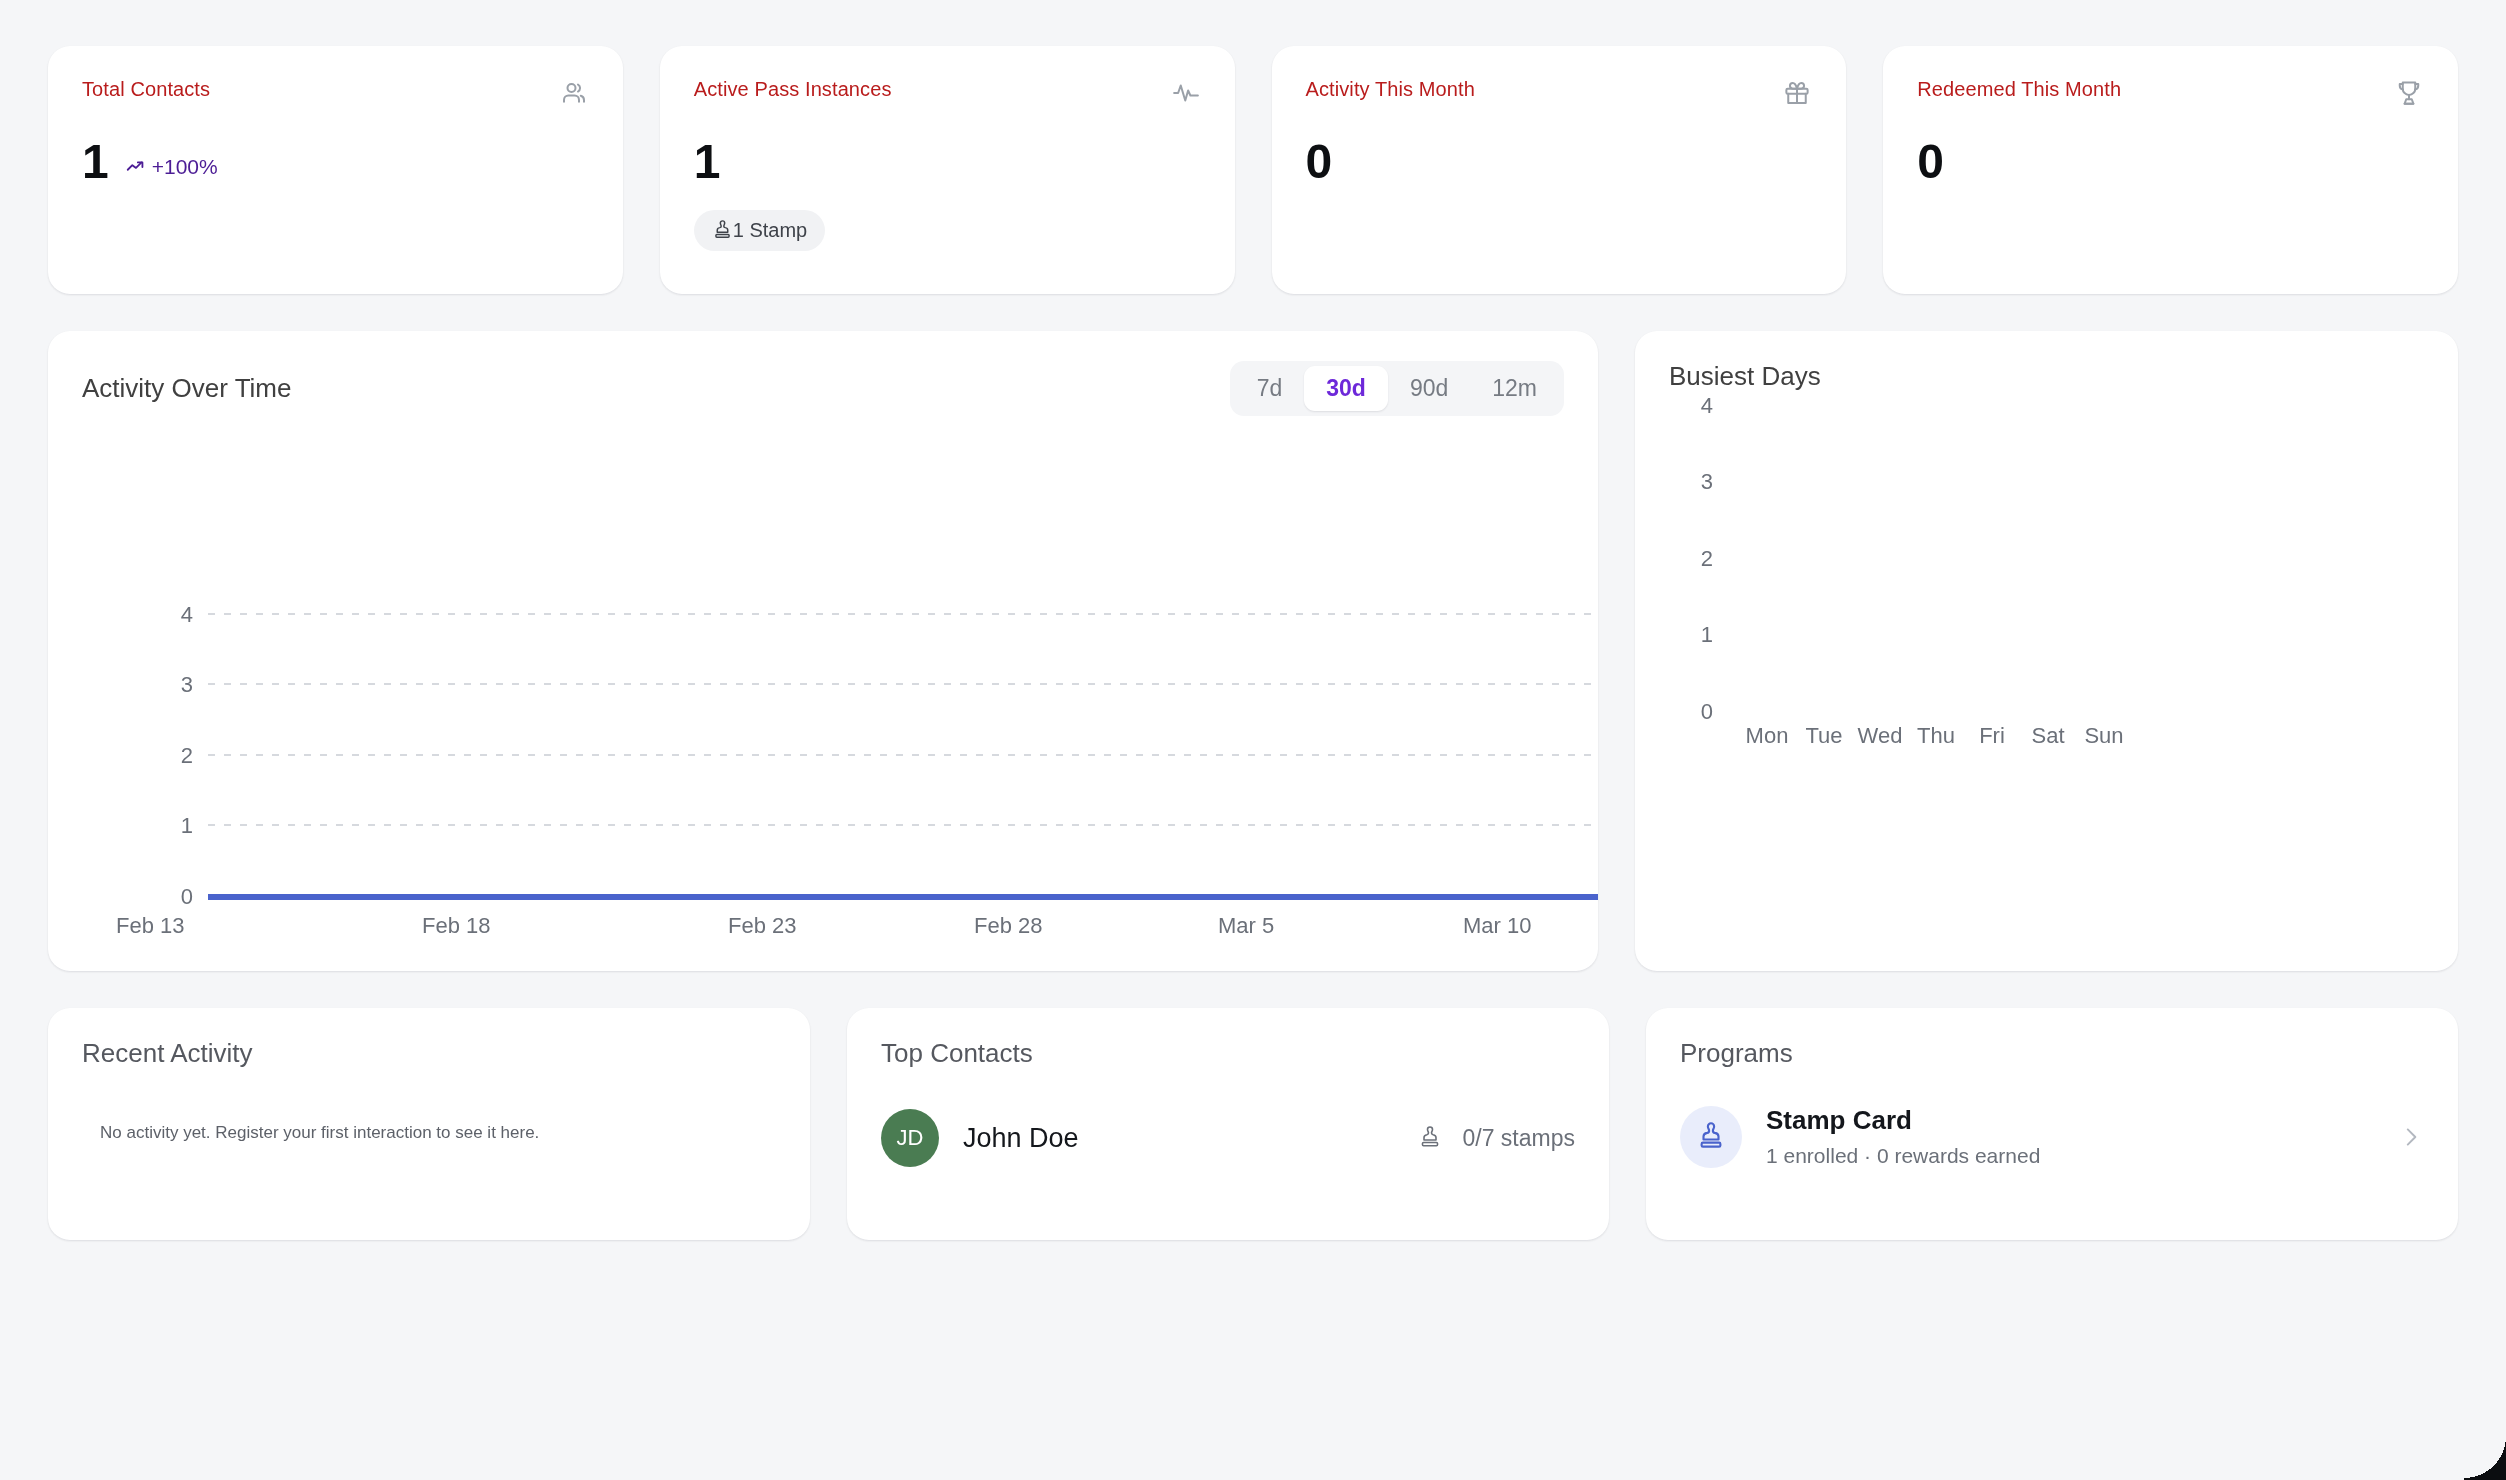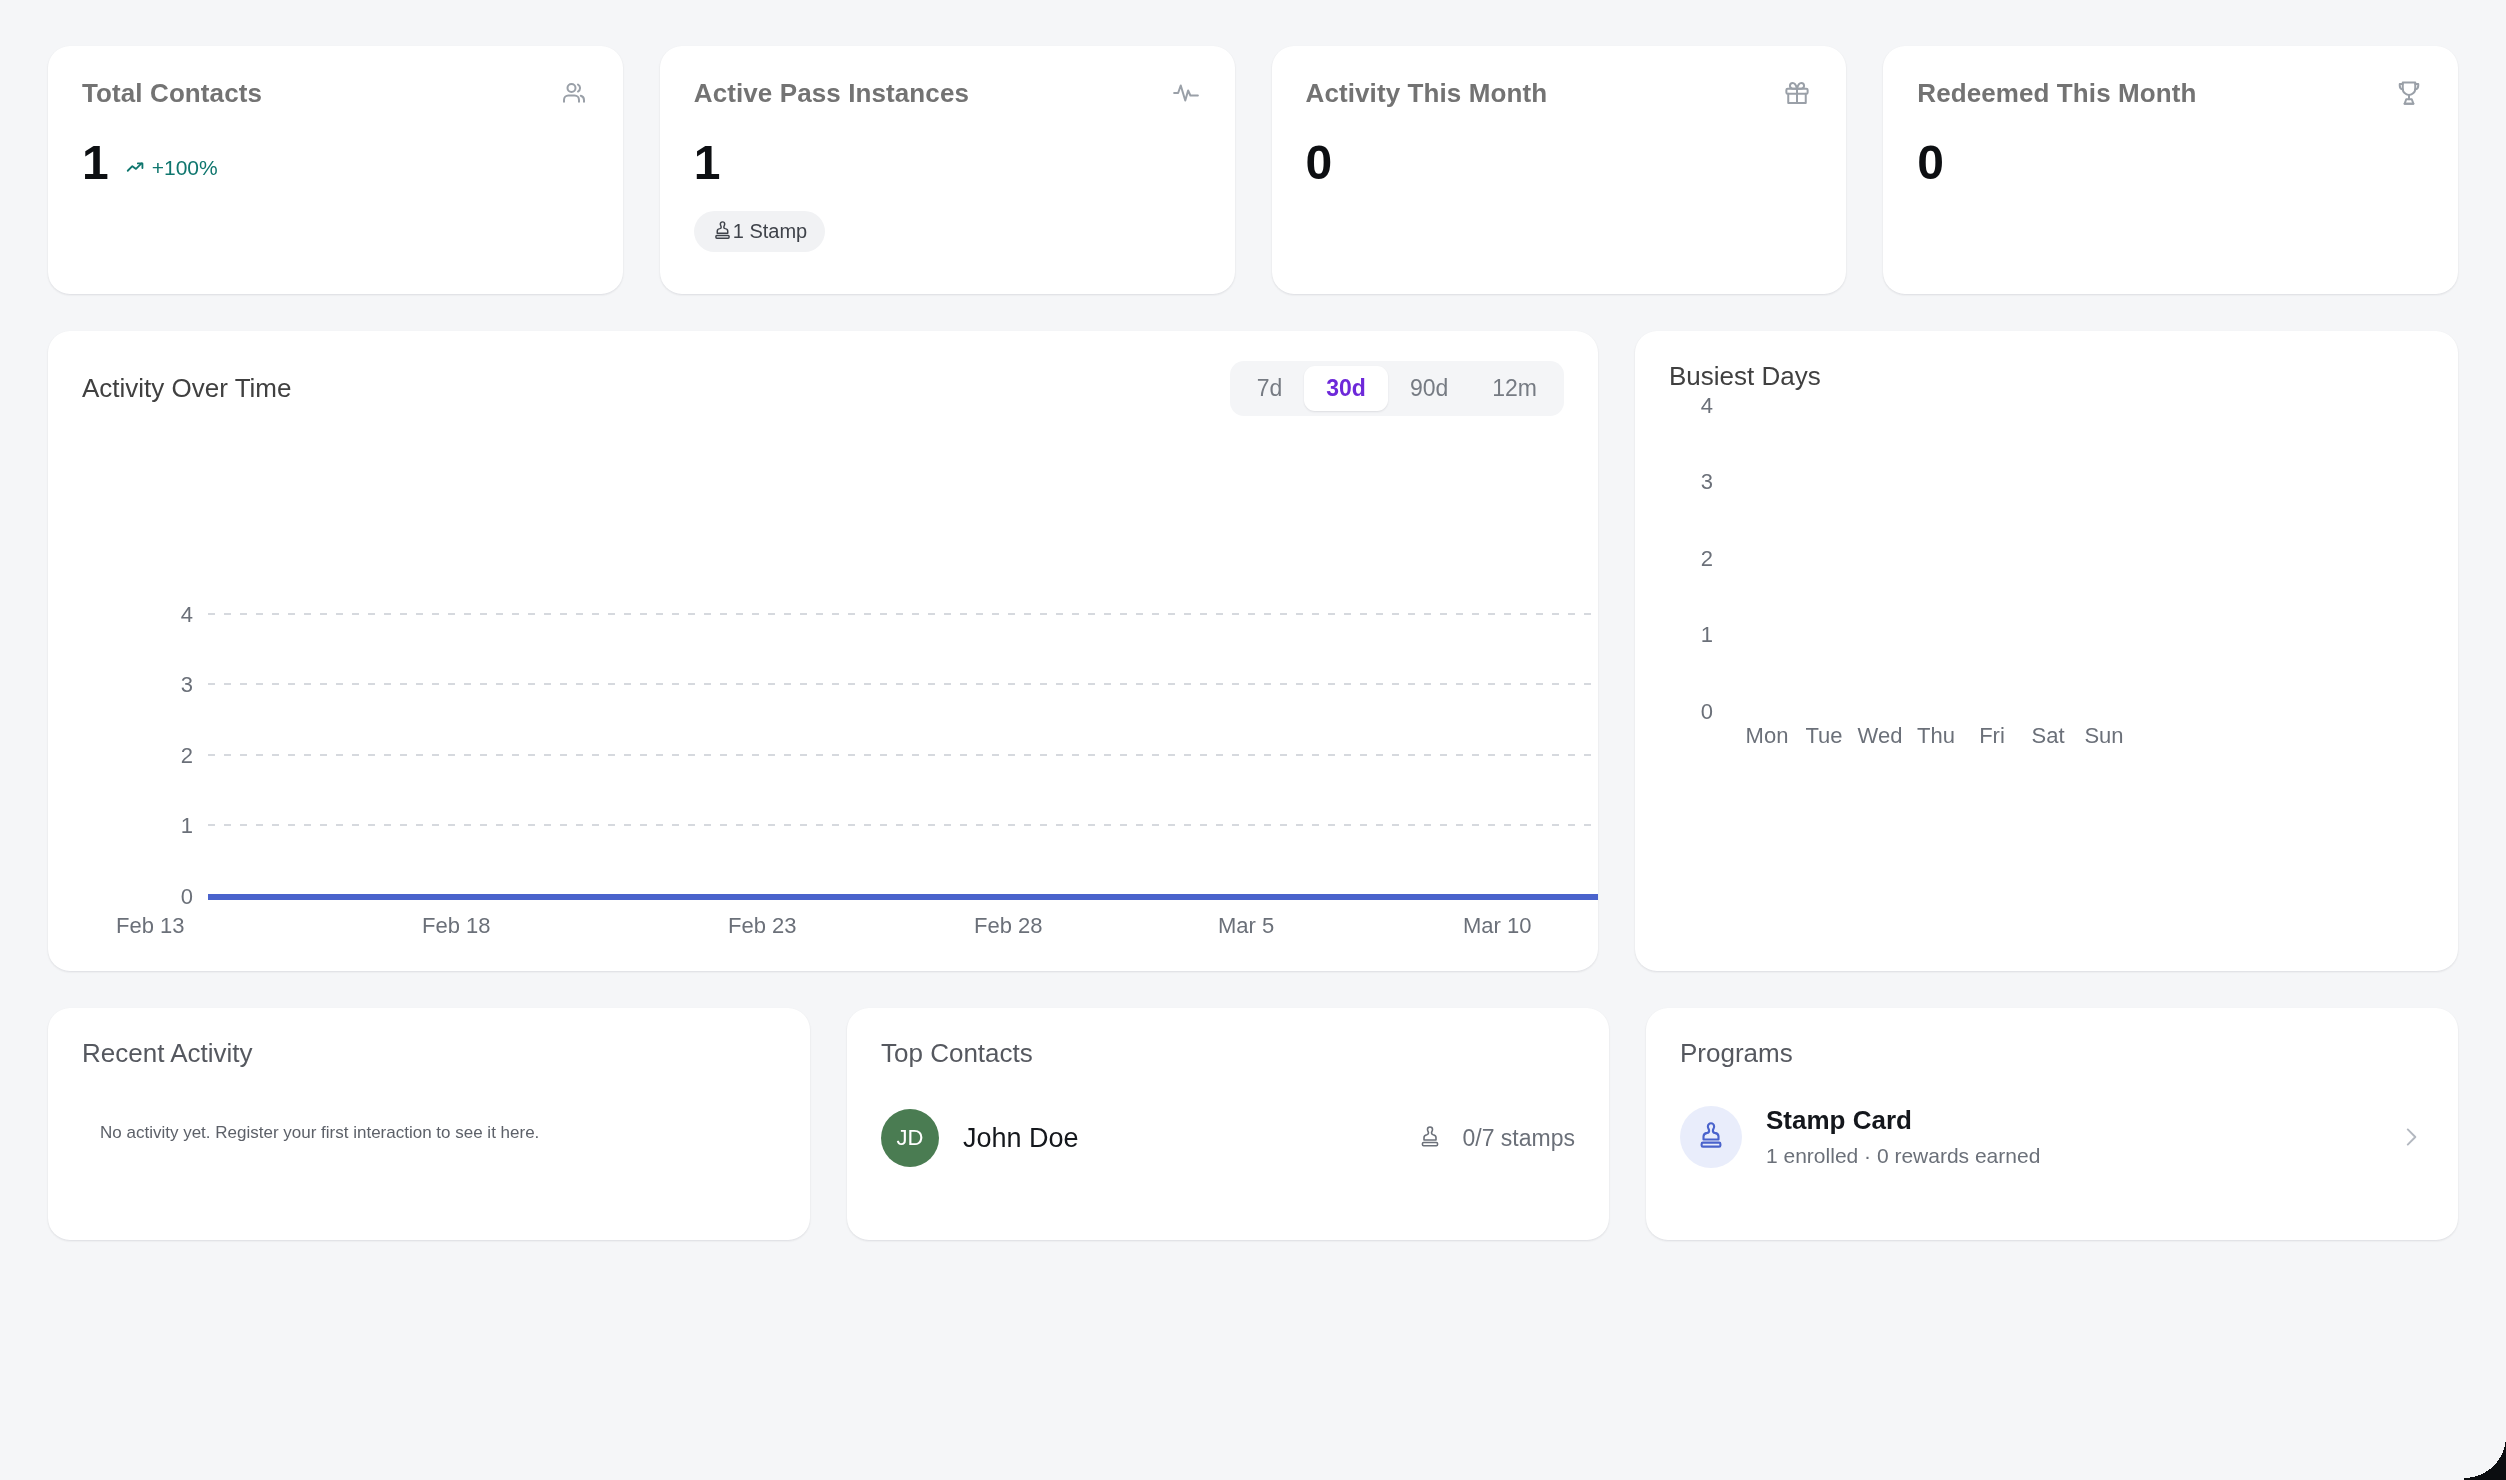--- a/index.html
+++ b/index.html
@@ -14,25 +14,25 @@
   .card {
     background: #ffffff;
     border-radius: 22px;
     box-shadow: 0 1px 2px rgba(16,24,40,.06), 0 1px 3px rgba(16,24,40,.05);
   }
 
   
   .stat-row { display: flex; gap: 37px; }
   .stat-card { flex: 1 1 0; height: 248px; padding: 32px 34px 0 34px; position: relative; }
   .stat-head { display: flex; align-items: flex-start; justify-content: space-between; }
-  .stat-title { font-size: 26px; color: #737373; font-weight: 700; letter-spacing: .1px; }
+  .stat-title { font-size: 20px; color: #b91c1c; font-weight: 400; letter-spacing: .1px; }
   .stat-icon { color: #9aa0a8; display: block; }
   .stat-valuerow { display: flex; align-items: baseline; gap: 16px; margin-top: 30px; }
   .stat-value { font-size: 48px; font-weight: 700; color: #0d0f12; line-height: 1; }
-  .stat-delta { font-size: 21px; color: #0f766e; display: flex; align-items: center; gap: 5px; font-weight: 500; }
+  .stat-delta { font-size: 21px; color: #4c1d95; display: flex; align-items: center; gap: 5px; font-weight: 500; }
   .stat-badge {
     display: inline-flex; align-items: center; 
     background: #f1f2f4; color: #3f434a;
     border-radius: 999px; padding: 9px 18px; font-size: 20px;
     margin-top: 24px;
   }
 
   
   .chart-row { display: flex; gap: 37px; margin-top: 37px; }
   .chart-main { width: 1550px; height: 640px; padding: 30px 34px 0 34px; position: relative; }

